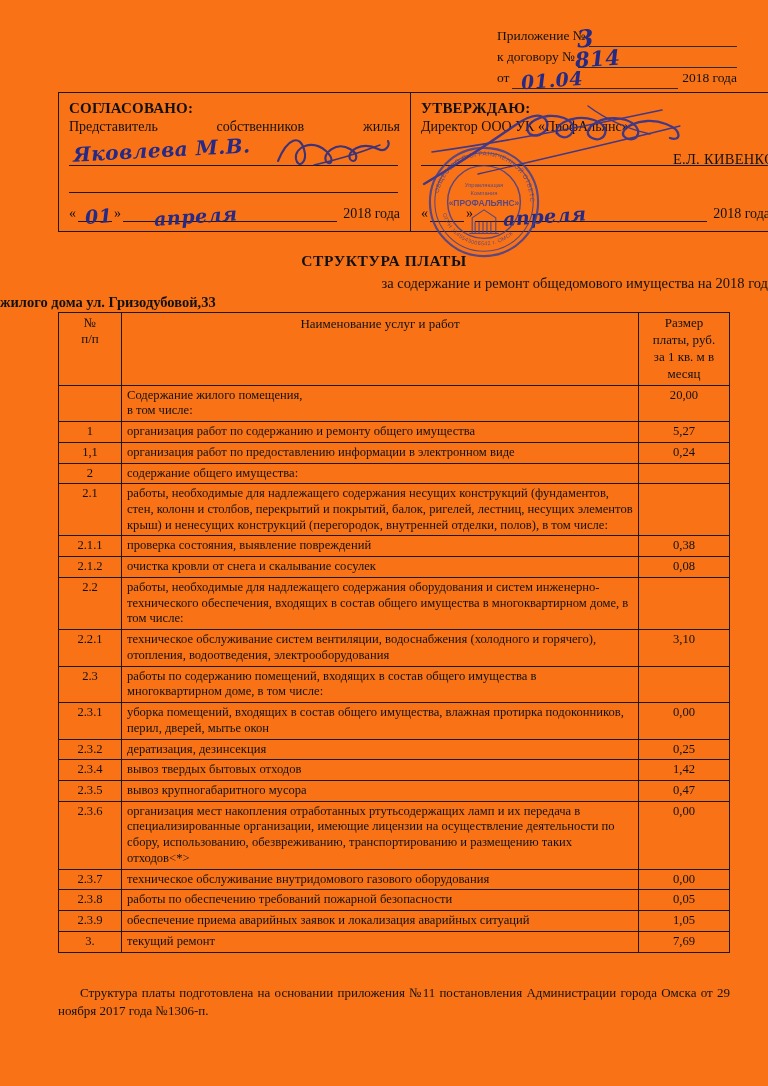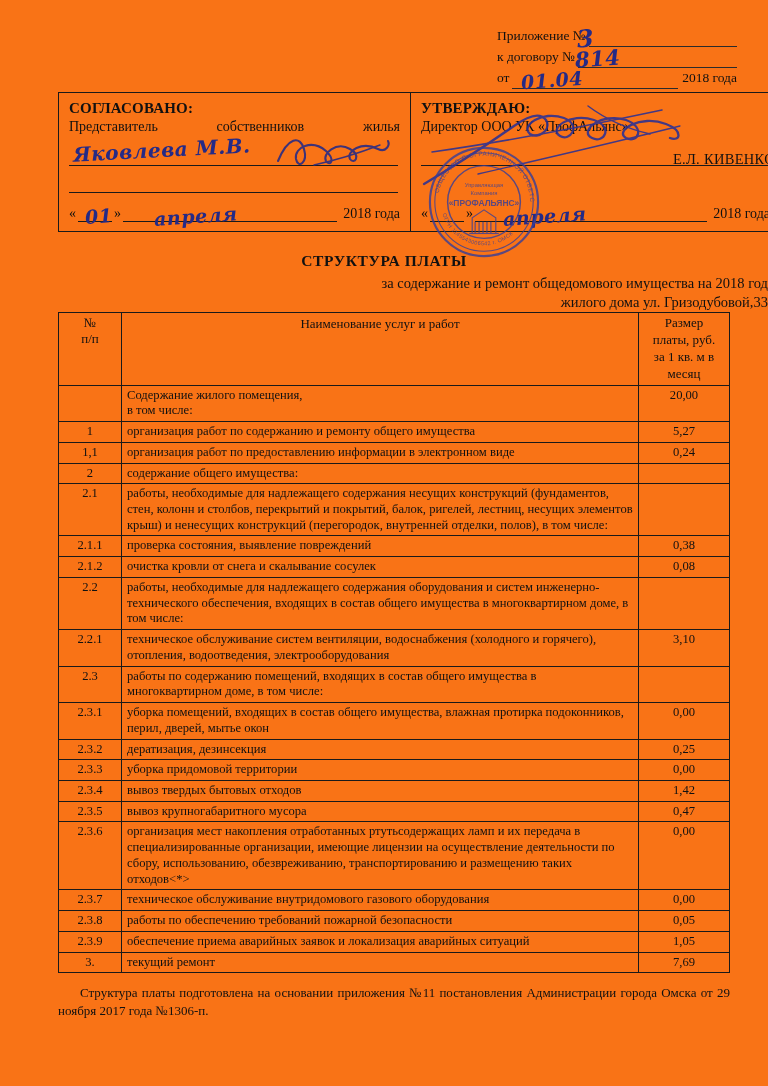--- a/index.html
+++ b/index.html
@@ -160,22 +160,23 @@
     position: absolute;
     left: 0; right: 0;
     top: 275px;
     text-align: right;
     font-size: 14.5px;
   }
   .doc-sub2 {
     position: absolute;
     left: 0; right: 0;
     top: 294px;
-    text-align: right;
+    text-align: left;
     font-size: 14.5px;
+    font-weight: bold;
   }
 
   
   table.structure {
     position: absolute;
     left: 58px;
     top: 312px;
     width: 672px;
     border-collapse: collapse;
     font-size: 12.6px;
@@ -394,25 +395,20 @@
           <td class="c-num">2.3.1</td>
           <td class="c-name">уборка помещений, входящих в состав общего имущества, влажная протирка подоконников, перил, дверей, мытье окон</td>
           <td class="c-price">0,00</td>
         </tr>
         <tr>
           <td class="c-num">2.3.2</td>
           <td class="c-name">дератизация, дезинсекция</td>
           <td class="c-price">0,25</td>
         </tr>
         <tr>
-          <td class="c-num">2.3.3</td>
-          <td class="c-name">уборка придомовой территории</td>
-          <td class="c-price">0,00</td>
-        </tr>
-        <tr>
           <td class="c-num">2.3.4</td>
           <td class="c-name">вывоз твердых бытовых отходов</td>
           <td class="c-price">1,42</td>
         </tr>
         <tr>
           <td class="c-num">2.3.5</td>
           <td class="c-name">вывоз крупногабаритного мусора</td>
           <td class="c-price">0,47</td>
         </tr>
         <tr>

